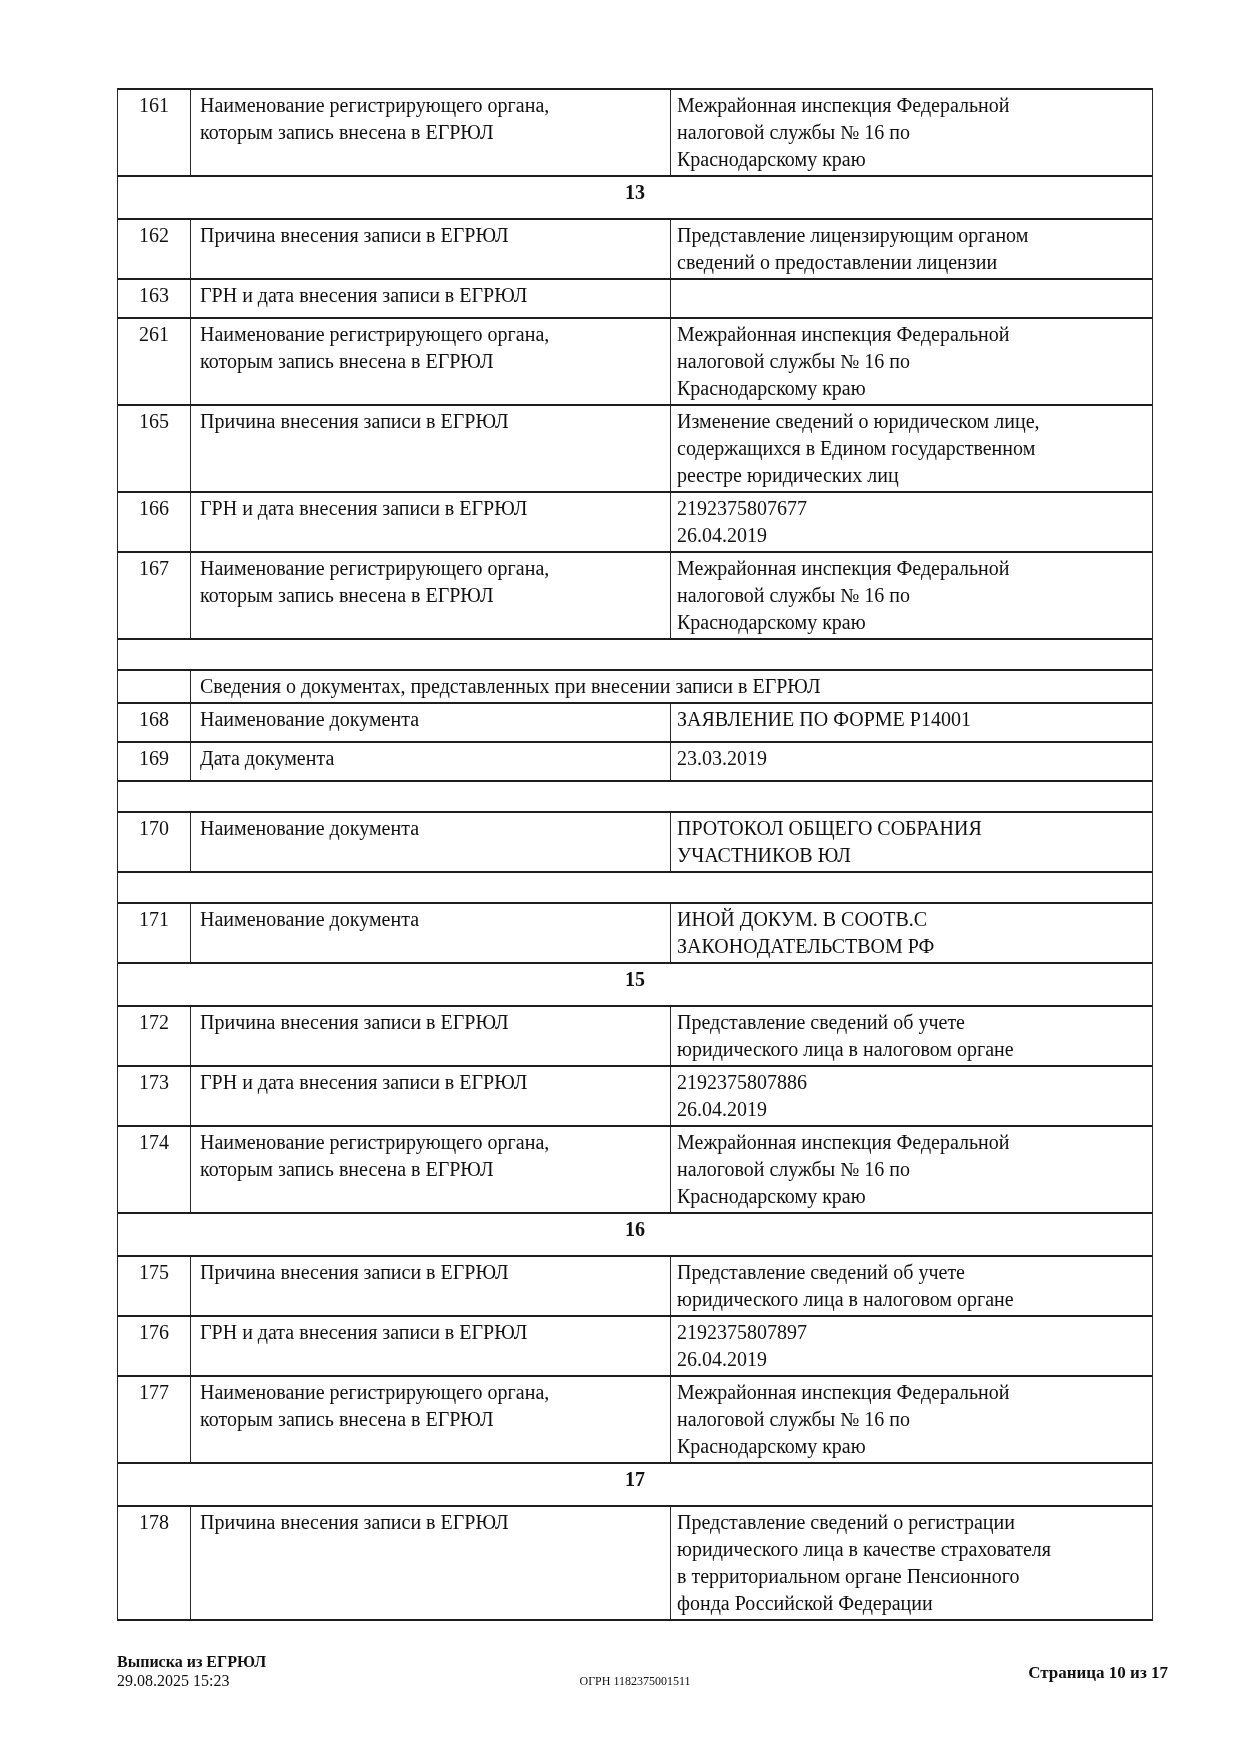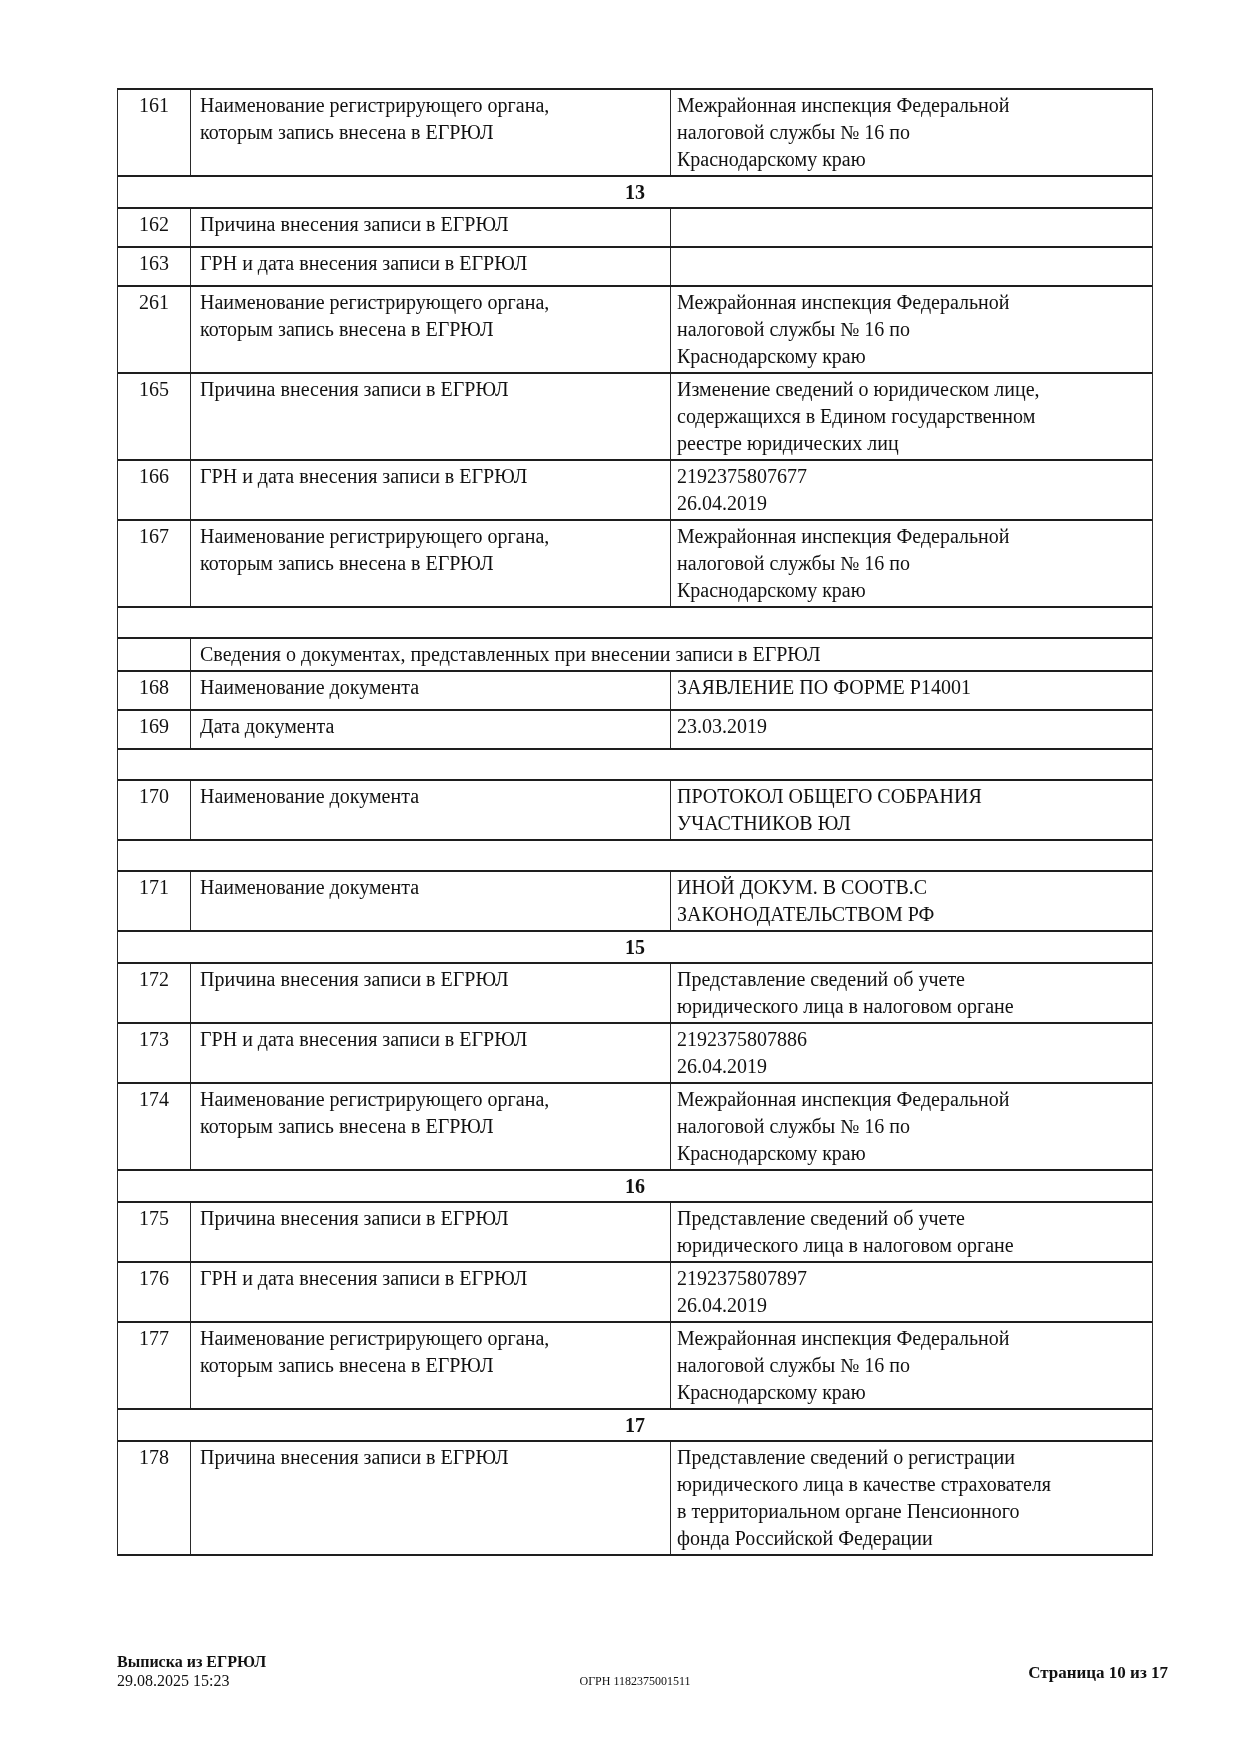--- a/index.html
+++ b/index.html
@@ -35,21 +35,21 @@
   }
   .cell.label {
     width: 480px; flex: none;
     border-right: 1px solid #2a2a2a;
     padding: 2px 8px 2px 9px;
   }
   .cell.value { flex: 1; padding: 2px 6px 2px 6px; }
   .row.section .cell.section-num {
     width: 100%; text-align: center;
     font-weight: bold;
-    padding: 2px 0 1px 0;
+    padding: 2px 0 12px 0;
   }
   .row.blank .cell.spacer { width: 100%; height: 29px; }
   .cell.subheader-text { flex: 1; padding: 2px 8px 2px 9px; }
 
   
   .footer-left {
     position: absolute; left: 117px; top: 1652px;
     font-size: 16px; line-height: 19px;
   }
   .footer-left .footer-title { font-weight: bold; }
@@ -75,20 +75,22 @@
         <div class="cell value">Межрайонная инспекция Федеральной
 налоговой службы № 16 по
 Краснодарскому краю</div>
       </div>
       <div class="row section">
         <div class="cell section-num">13</div>
       </div>
       <div class="row data">
         <div class="cell num">162</div>
         <div class="cell label">Причина внесения записи в ЕГРЮЛ</div>
+        <div class="cell value">Представление лицензирующим органом
+сведений о предоставлении лицензии</div>
       </div>
       <div class="row data">
         <div class="cell num">163</div>
         <div class="cell label">ГРН и дата внесения записи в ЕГРЮЛ</div>
       </div>
       <div class="row data">
         <div class="cell num">261</div>
         <div class="cell label">Наименование регистрирующего органа,
 которым запись внесена в ЕГРЮЛ</div>
         <div class="cell value">Межрайонная инспекция Федеральной

